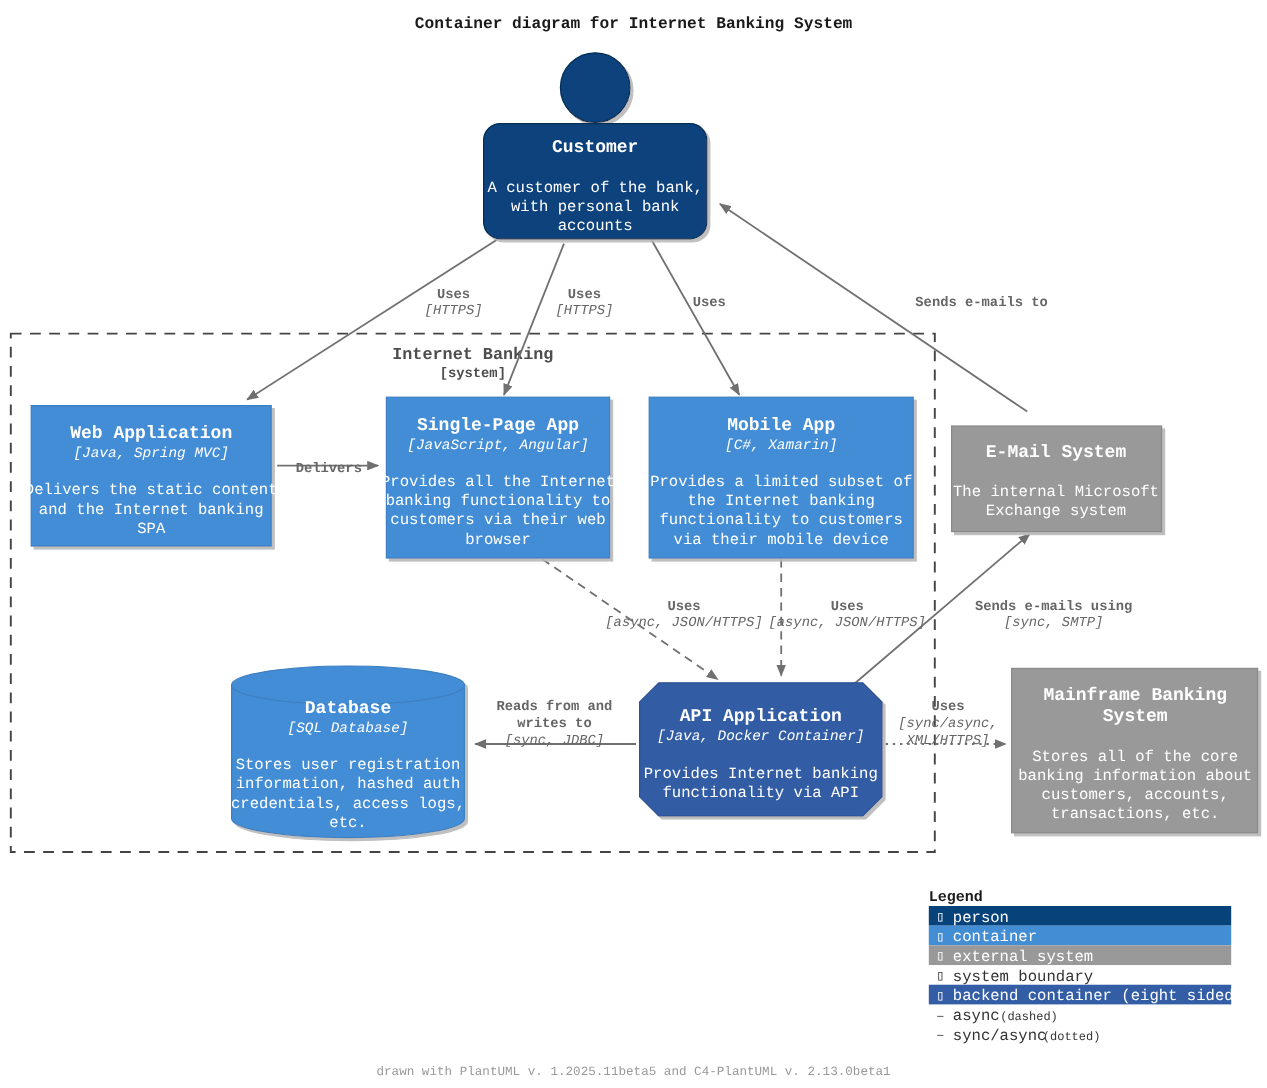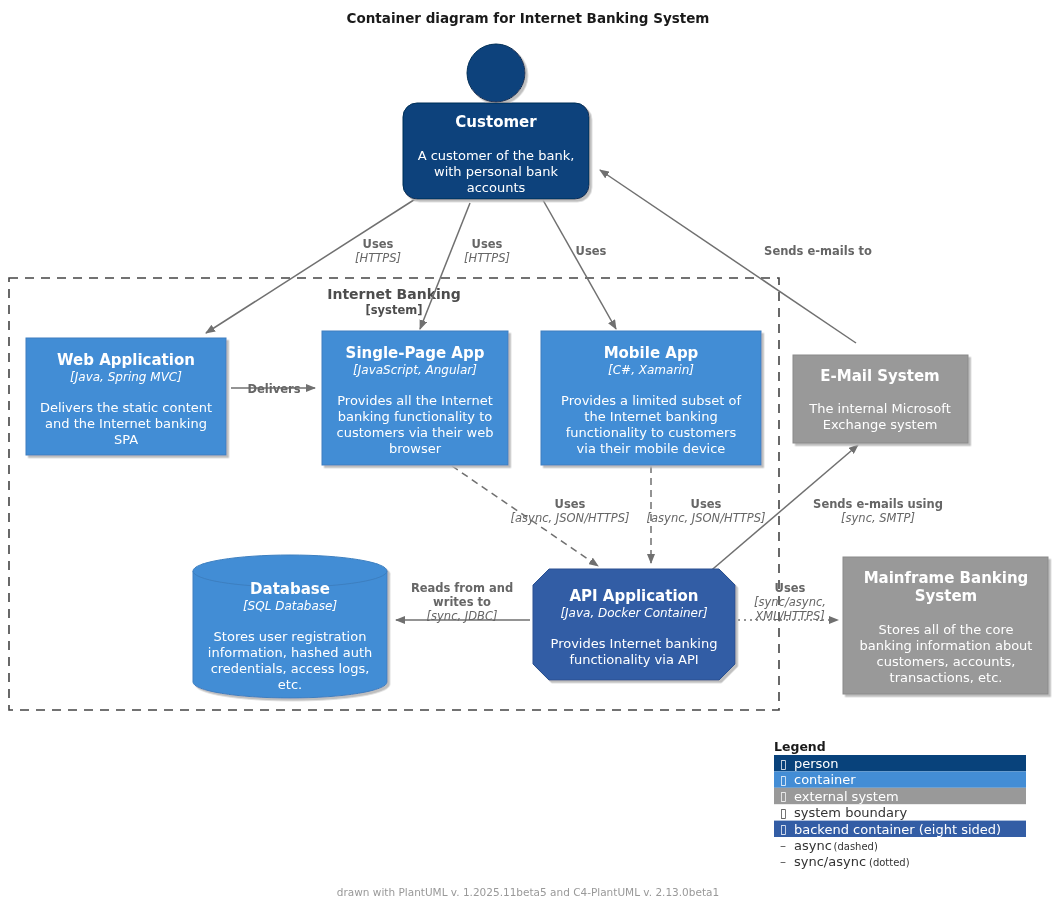--- a/index.html
+++ b/index.html
@@ -1,19 +1,19 @@
 <!DOCTYPE html>
 <html><head>
 <meta charset="utf-8">
 <style>
   html,body{margin:0;padding:0;background:#ffffff;}
   body{width:1056px;height:907px;position:relative;
        font-family:"DejaVu Sans","Liberation Sans",sans-serif;
        -webkit-font-smoothing:antialiased;}
-  #stage{position:absolute;inset:0;width:1056px;height:907px;}
+  #stage{position:absolute;inset:0;width:1056px;height:907px;font-family:Liberation Mono, monospace;}
   svg{display:block;}
   .ttl{font-weight:bold;font-size:13.5px;fill:#1a1a1a;}
   .foot{font-size:10.5px;fill:#999999;}
   .bname{font-weight:bold;font-size:14px;fill:#4d4d4d;}
   .btech{font-weight:bold;font-size:11.5px;fill:#4d4d4d;}
   .nname{font-weight:bold;font-size:15px;fill:#ffffff;}
   .ntech{font-style:italic;font-size:12px;fill:#ffffff;}
   .ndesc{font-size:13px;fill:#ffffff;}
   .elab{font-weight:bold;font-size:11.5px;fill:#666666;}
   .etech{font-style:italic;font-size:11.5px;fill:#666666;}

